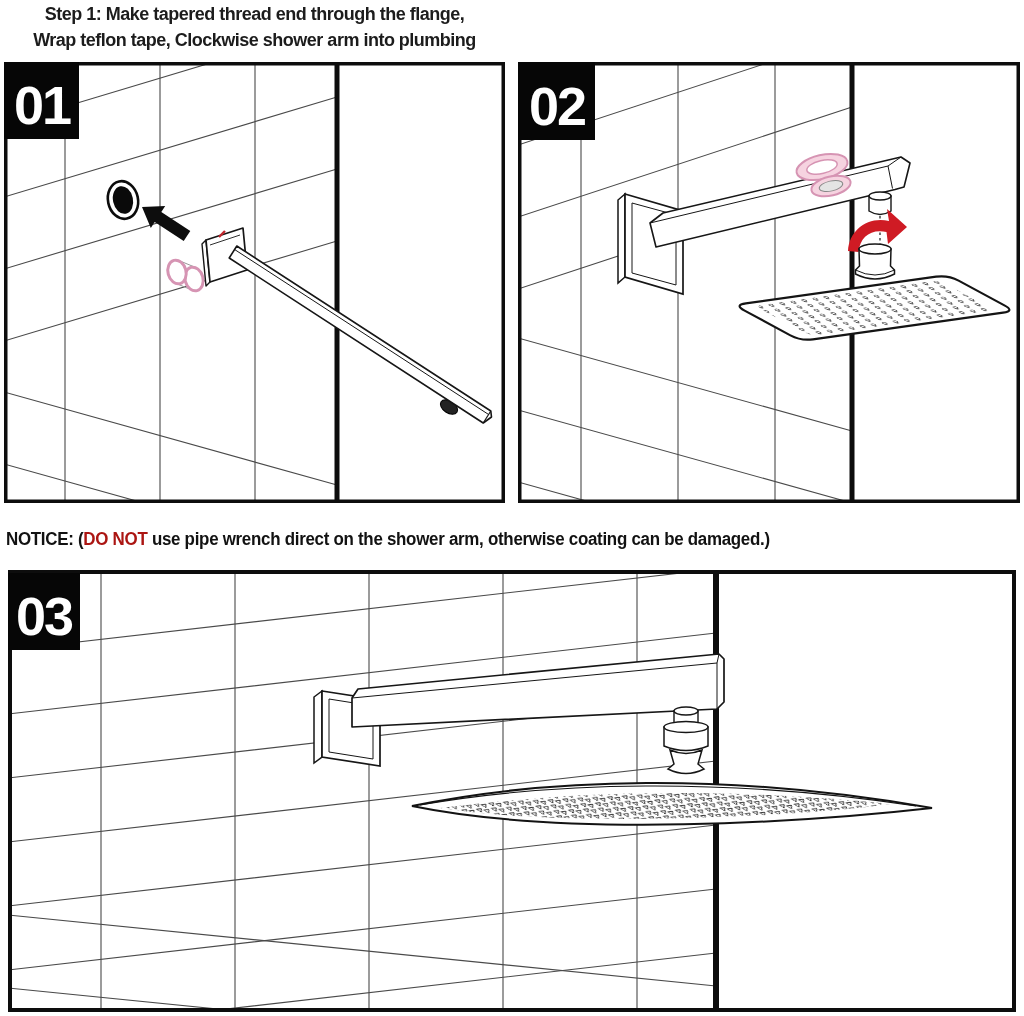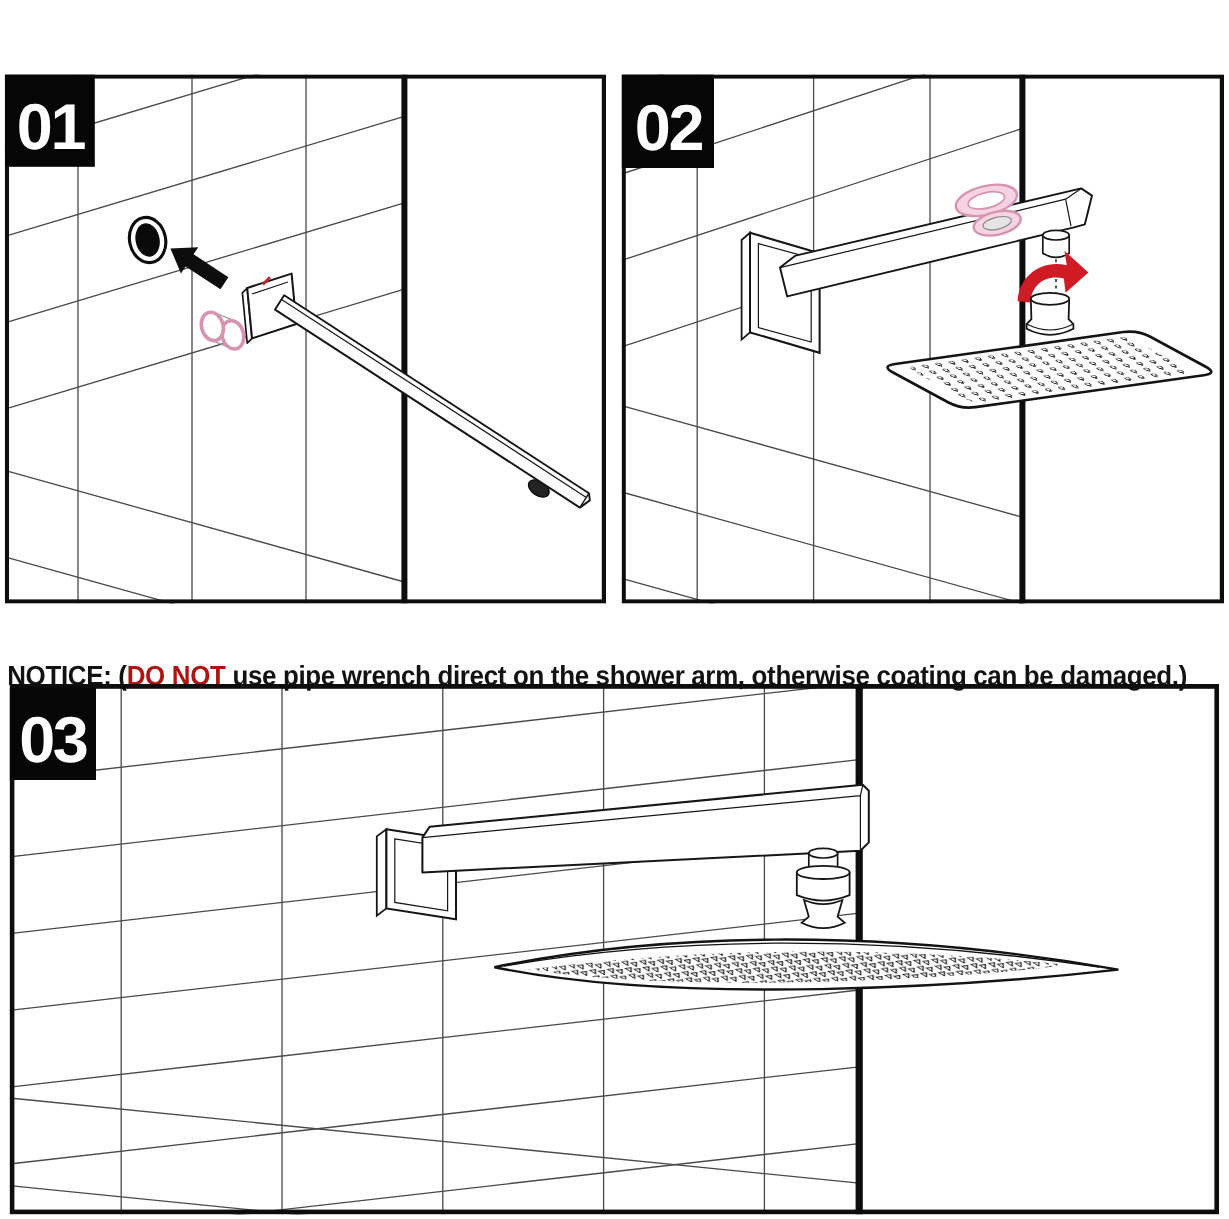--- a/index.html
+++ b/index.html
@@ -7,39 +7,43 @@
     position:relative;width:1024px;height:1016px;background:#ffffff;overflow:hidden;
     font-family:"Liberation Sans",sans-serif;color:#1b1b1b;
   }
   .title{
     position:absolute;font-weight:700;font-size:18px;line-height:26px;
     text-align:center;letter-spacing:-0.5px;white-space:nowrap;color:#1c1c1c;
   }
   .t1{left:4px;top:1px;width:501px;}
   .t2{left:518px;top:6px;width:506px;}
   .notice{
-    position:absolute;left:6px;top:550px;width:1014px;font-weight:700;
-    font-size:23px;letter-spacing:-0.3px;white-space:nowrap;color:#121212;
+    position:absolute;left:6px;top:529px;width:1014px;font-weight:700;
+    font-size:18px;letter-spacing:-0.3px;white-space:nowrap;color:#121212;
   }
   .notice .cond{display:inline-block;transform:scaleX(0.94);transform-origin:0 50%;}
   .notice .warn{color:#ab1512;}
   svg.panel{position:absolute;display:block;}
   .p1{left:4px;top:62px;}
   .p2{left:518px;top:62px;}
   .p3{left:8px;top:570px;}
   .badge-num{
     font-family:"Liberation Sans","DejaVu Sans",sans-serif;font-weight:700;
     font-size:54px;letter-spacing:-2px;fill:#ffffff;
   }
 </style>
 </head>
 <body>
 
 <div class="canvas">
 
+  <div class="title t1">
+    <div>Step 1: Make tapered thread end through the flange,</div>
+    <div>Wrap teflon tape, Clockwise shower arm into plumbing</div>
+  </div>
 
   <svg class="panel p1" width="501" height="441" viewBox="0 0 501 441">
     <g stroke="#4a4a4a" stroke-width="1.1" fill="none">
       <path d="M61,0 V441 M156,0 V441 M251,0 V441"></path>
       <path d="M0,63 L333,-37 M0,135 L333,35 M0,207 L333,107 M0,279 L333,179"></path>
       <path d="M0,330 L333,423 M0,402 L333,495"></path>
     </g>
     <path d="M333,0 V441" stroke="#0d0d0d" stroke-width="5" fill="none"></path>
 
     <g stroke-linejoin="round">

